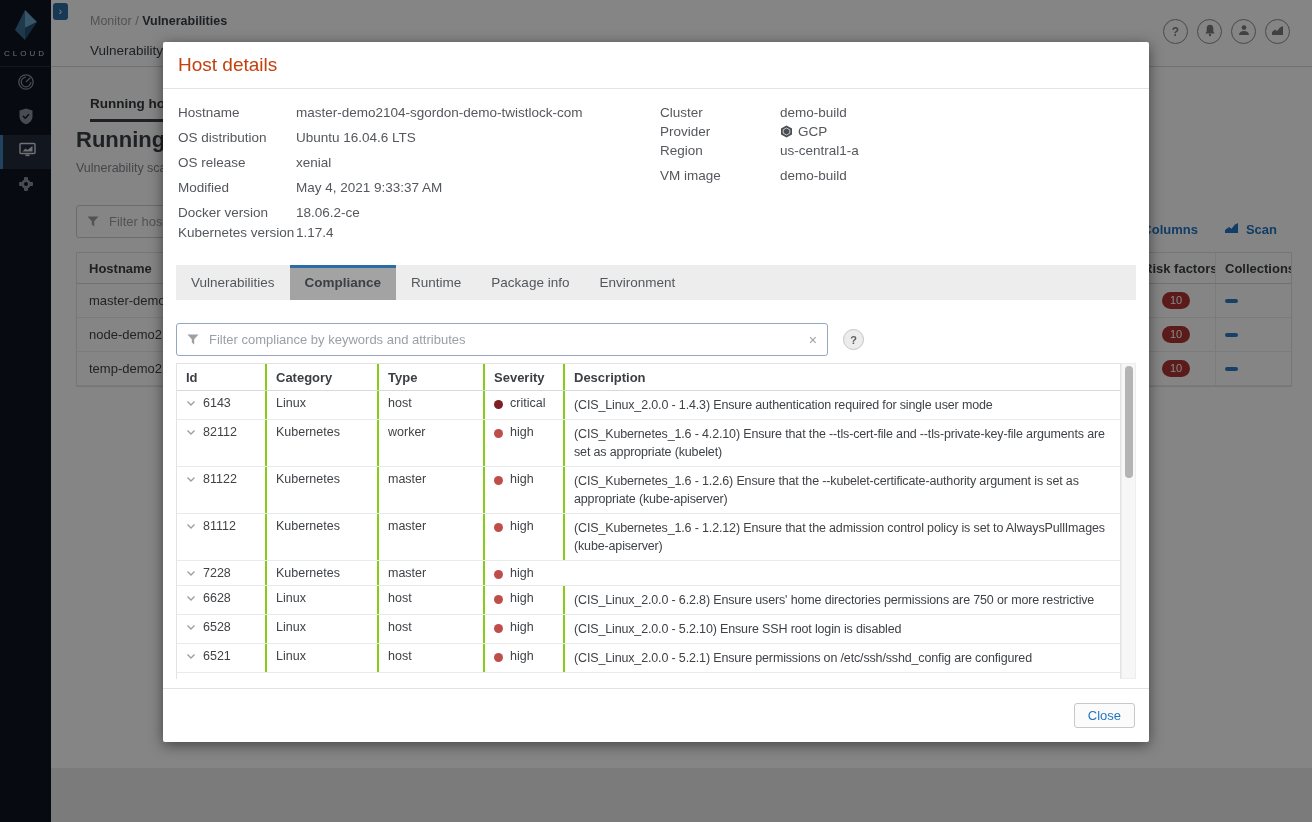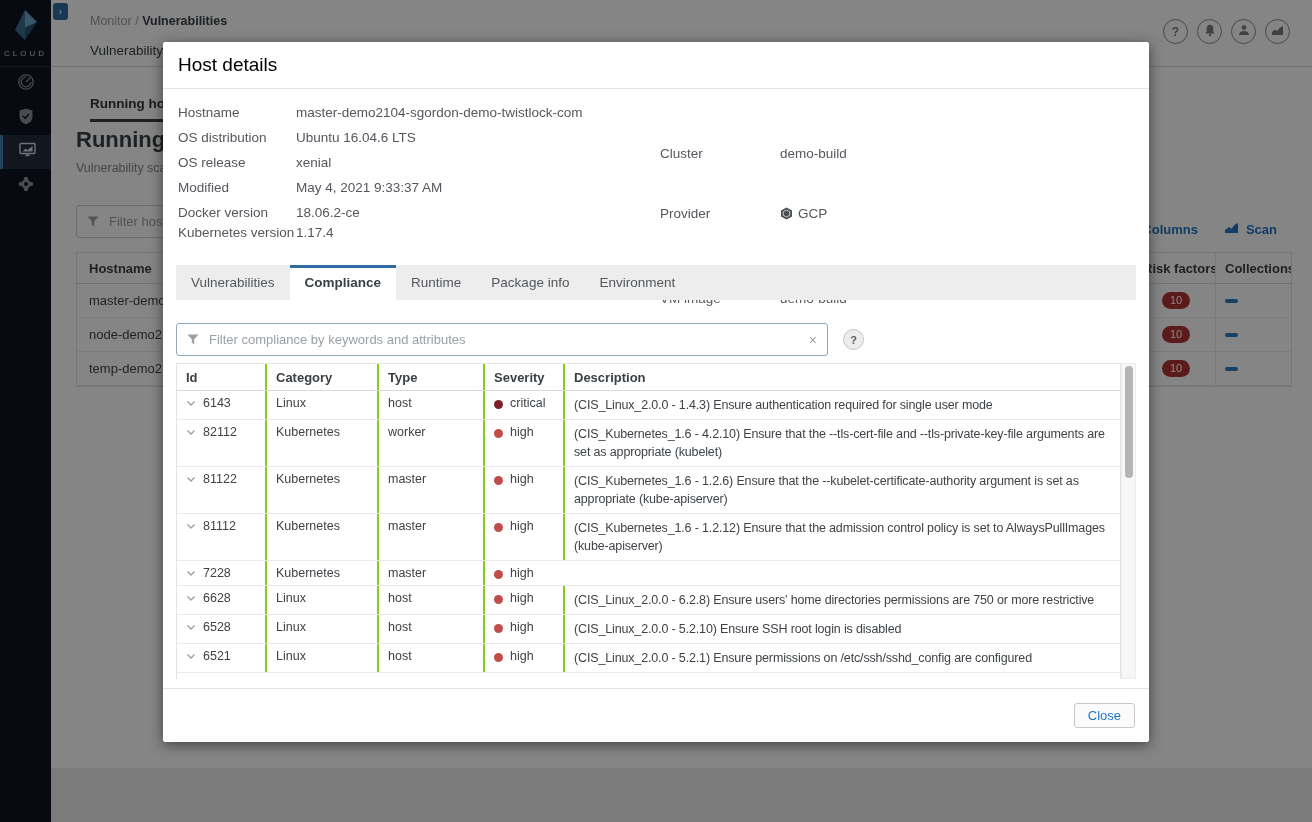--- a/index.html
+++ b/index.html
@@ -44,33 +44,33 @@
   .hhead .hcell{align-items:center;}
   .risk-badge{display:inline-block;background:#b03535;color:#fff;font-size:11px;line-height:17px;
     padding:0 8px;border-radius:9px;margin:0 auto;}
   .hcell.c2.body{justify-content:center;padding-left:0;}
   .coll-dash{width:13px;height:4px;border-radius:2px;background:#2c7cc0;}
   
   .overlay{position:absolute;inset:0;background:rgba(0,0,0,0.48);z-index:5;}
   .modal{position:absolute;left:163px;top:42px;width:986px;height:700px;background:#fff;border-radius:2px;
     box-shadow:0 3px 14px rgba(0,0,0,0.5);z-index:10;}
   .modal-header{position:absolute;left:0;top:0;right:0;height:46px;border-bottom:1px solid #e5e5e5;}
-  .modal-header h2{margin:12px 0 0 15px;font-size:19px;font-weight:normal;color:#000000;}
+  .modal-header h2{margin:12px 0 0 15px;font-size:19px;font-weight:normal;color:#c2410c;}
   .details-left{position:absolute;left:15px;top:61px;}
   .details-right{position:absolute;left:497px;top:61px;}
   .detail-row{display:flex;line-height:19px;margin-bottom:6px;font-size:13.5px;color:#54575c;white-space:nowrap;}
   .details-left .dlabel{width:118px;}
   .details-right .dlabel{width:120px;}
   .details-left .detail-row:nth-child(5){margin-bottom:1px;}
-  .details-right .detail-row{margin-bottom:0;margin-top:41px;}
+  .details-right .detail-row{margin-bottom:0;}
   .details-right .detail-row:nth-child(4){margin-top:6px;}
   .gcp{display:inline-flex;margin-right:5px;vertical-align:-2px;}
   .mtabs{position:absolute;left:13px;top:223px;width:960px;height:35px;background:#ededed;display:flex;}
   .mtab{height:35px;line-height:35px;padding:0 15px;font-size:13.5px;color:#53575b;cursor:pointer;white-space:nowrap;}
-  .mtab.active{background:#ffffff;border-top:3px solid #2d6da3;height:32px;line-height:30px;font-weight:bold;color:#3b4046;}
+  .mtab.active{background:#a3a3a3;border-top:3px solid #2d6da3;height:32px;line-height:30px;font-weight:bold;color:#3b4046;}
   .cfilter{position:absolute;left:13px;top:281px;width:650px;height:31px;border:1px solid #92a8bf;}
   .clear-x{margin-right:10px;color:#9ba0a5;font-size:14px;cursor:pointer;}
   .help-btn{position:absolute;left:680px;top:287px;width:19px;height:19px;border-radius:50%;background:#ececec;
     border:1px solid #c4c4c4;color:#5a5e62;font-size:11px;font-weight:bold;display:flex;align-items:center;
     justify-content:center;cursor:pointer;}
   .ctable{position:absolute;left:13px;top:321px;width:945px;height:316px;overflow:hidden;
     border:1px solid #e3e3e3;border-bottom:none;box-sizing:border-box;font-size:12.5px;color:#3f4347;}
   .chead,.crow{display:grid;grid-template-columns:90px 112px 106px 80px 1fr;}
   .chead{font-weight:bold;font-size:13px;color:#3c4044;border-bottom:1px solid #d9d9d9;}
   .crow{border-bottom:1px solid #eaeaea;}

